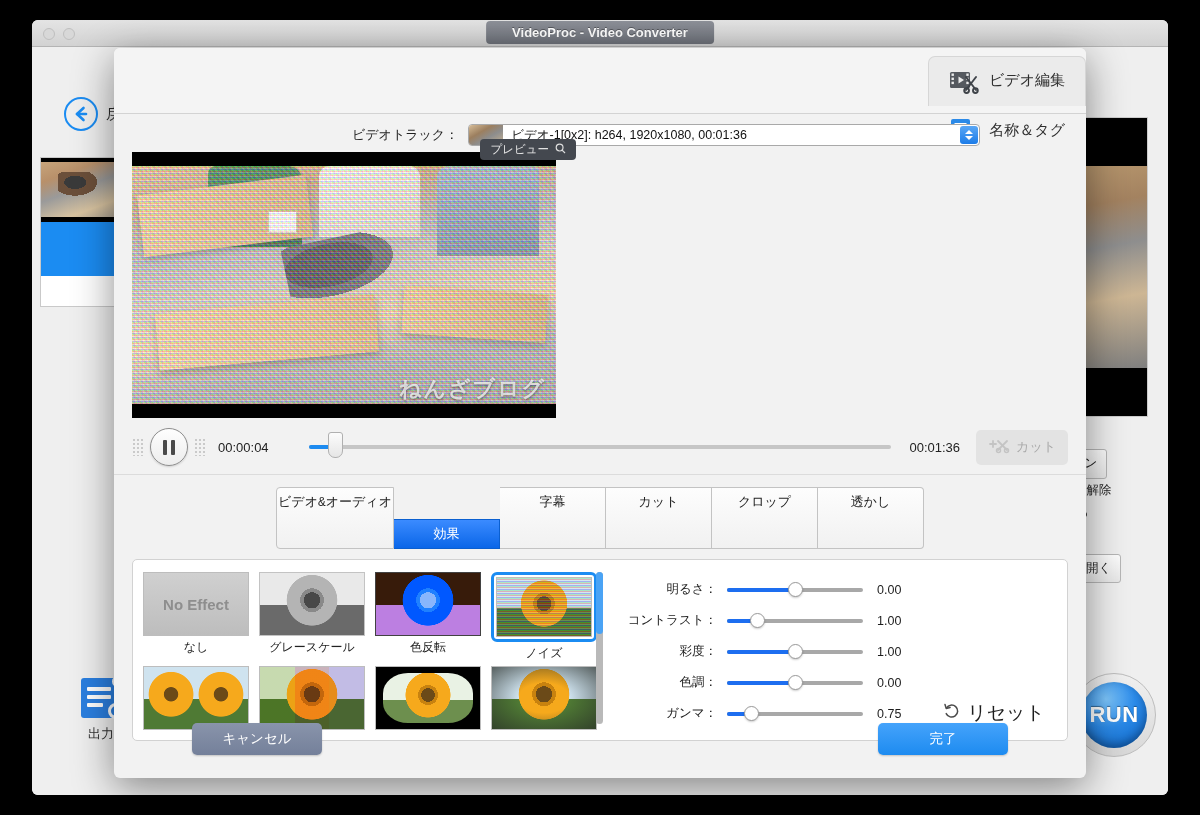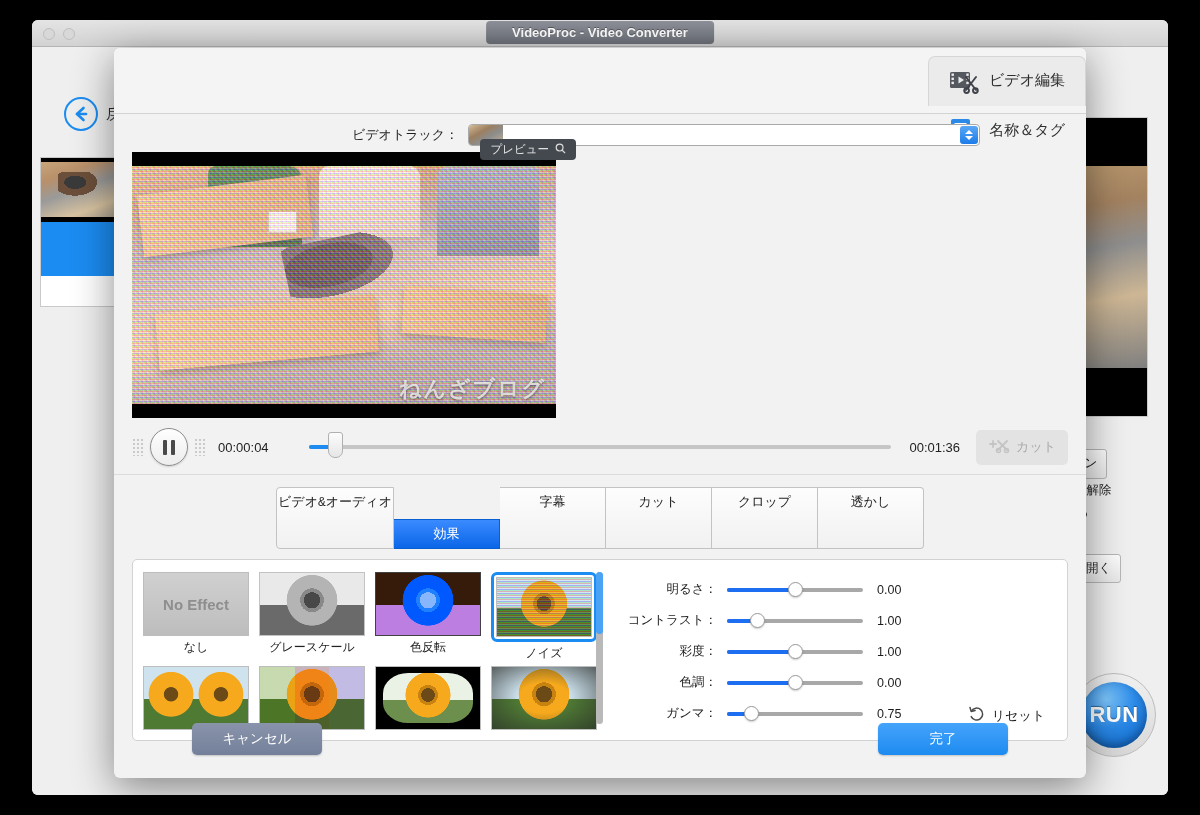--- a/index.html
+++ b/index.html
@@ -379,21 +379,21 @@
   }
   .sfill { position: absolute; left: 0; top: 0; height: 4px; background: #1d6ef0; border-radius: 2px; }
   .sthumb {
     position: absolute; top: -6px; width: 15px; height: 15px; border-radius: 50%;
     background: #fff; border: 1px solid #9a9a9a; box-shadow: 0 1px 2px rgba(0,0,0,.2);
     transform: translateX(-7px);
   }
   .sval { margin-left: 14px; font-size: 12.5px; color: #1d1d1d; width: 38px; }
   #reset-btn {
     position: absolute; right: 22px; bottom: 14px;
-    display: flex; align-items: center; gap: 6px; font-size: 13px; color: #1d1d1d;
+    display: flex; align-items: center; gap: 6px; font-size: 19px; color: #1d1d1d;
   }
 
   
   #footer {
     position: absolute; left: 0; right: 0; bottom: 0; height: 78px;
     display: flex; align-items: center; justify-content: space-between; padding: 0 78px;
   }
   #cancel-btn {
     width: 130px; height: 32px; border-radius: 5px;
     background: linear-gradient(#8994ab,#74809a);
@@ -429,20 +429,31 @@
       </div>
       <span id="back-label">戻</span>
     </div>
 
     <div id="file-list">
       <div id="file-item">
         <div id="file-thumb"></div>
       </div>
     </div>
 
+    <div id="out-sec">
+      <div id="out-icon">
+        <div class="doc"></div>
+        <div class="ln l1"></div>
+          <div class="ln l2"></div>
+          <div class="ln l3"></div>
+        <div class="dot"></div>
+          <div class="gear"></div>
+      </div>
+      <div id="out-label">出力</div>
+    </div>
 
     <div id="right-panel">
       <div id="rp-thumb">
         <div class="band b1"></div>
           <div class="pic"></div>
           <div class="band b2"></div>
       </div>
       <div id="rp-opts">
         <div class="row">ジン：</div>
         <div class="row"><span class="opt-btn">プション</span></div>
@@ -514,20 +525,21 @@
         </svg>
       </span>
       <span>名称＆タグ</span>
     </div>
   </div>
 
   <div id="track-row">
     <span id="track-label">ビデオトラック：</span>
     <div id="track-select">
       <div id="track-thumb"></div>
+      <span id="track-text">ビデオ-1[0x2]: h264, 1920x1080, 00:01:36</span>
       <span id="track-stepper">
         <span class="caret up"></span>
           <span class="caret dn"></span>
       </span>
     </div>
   </div>
 
   <div id="previews">
 
 

